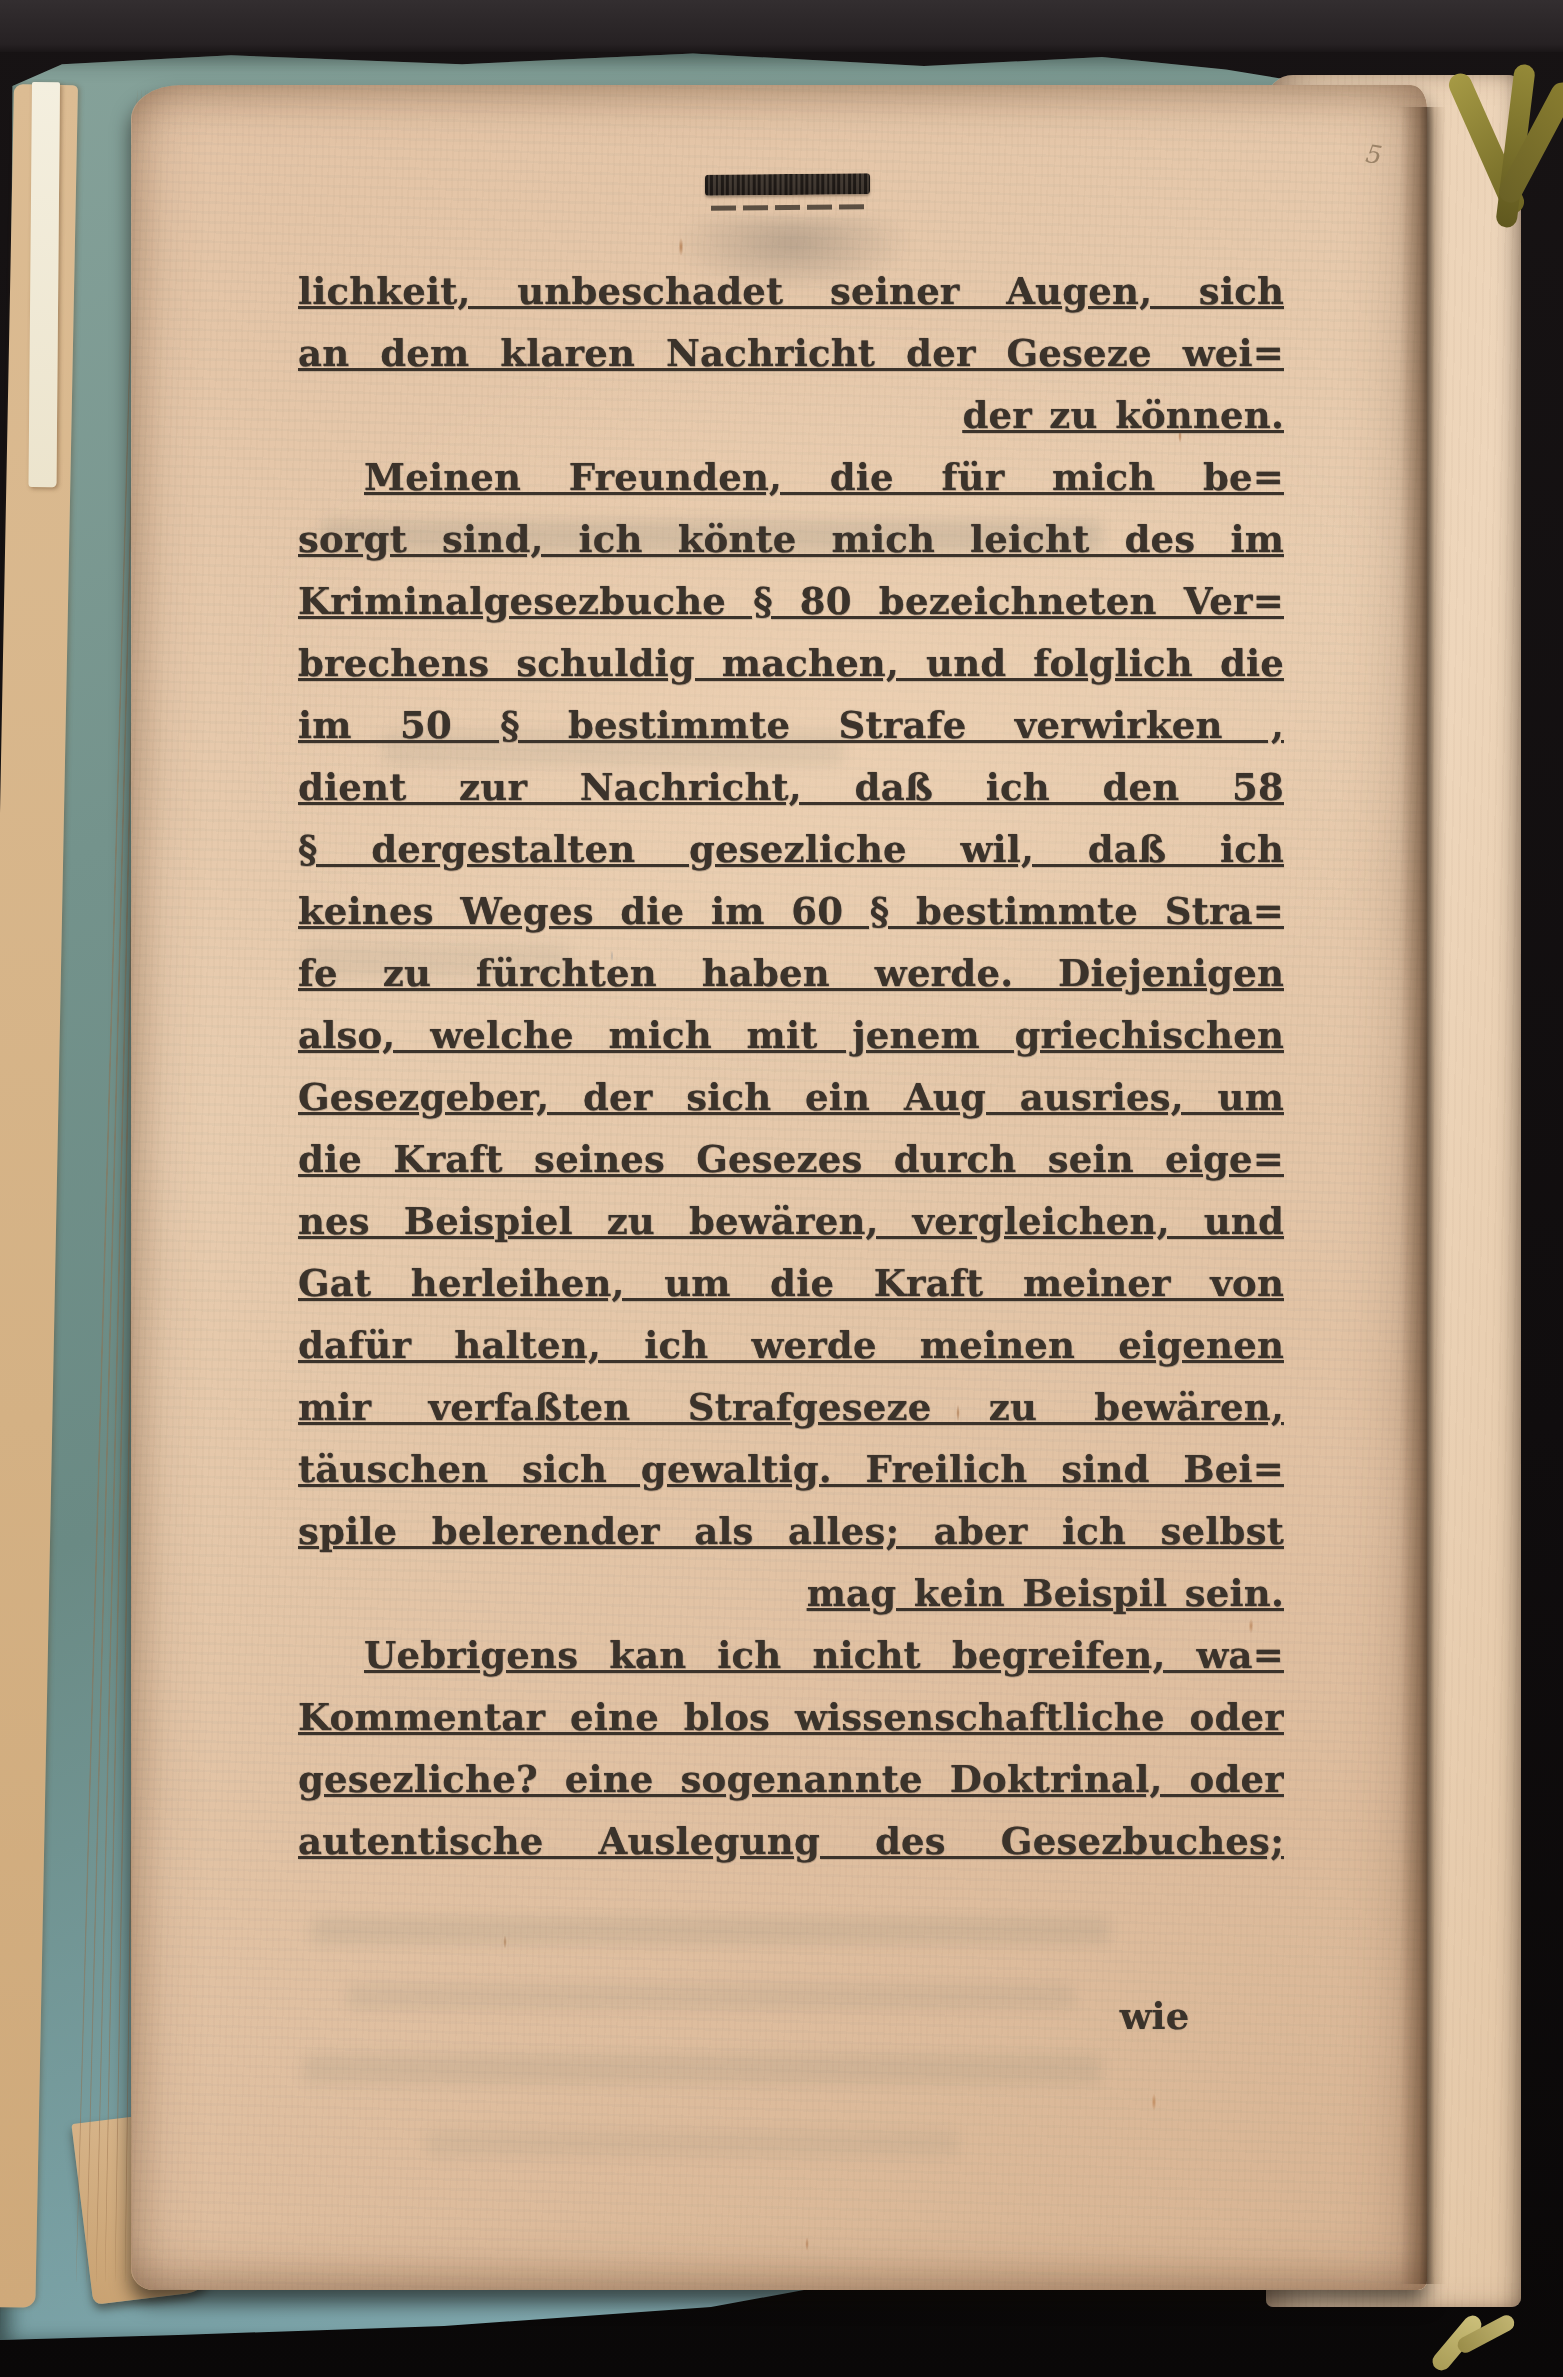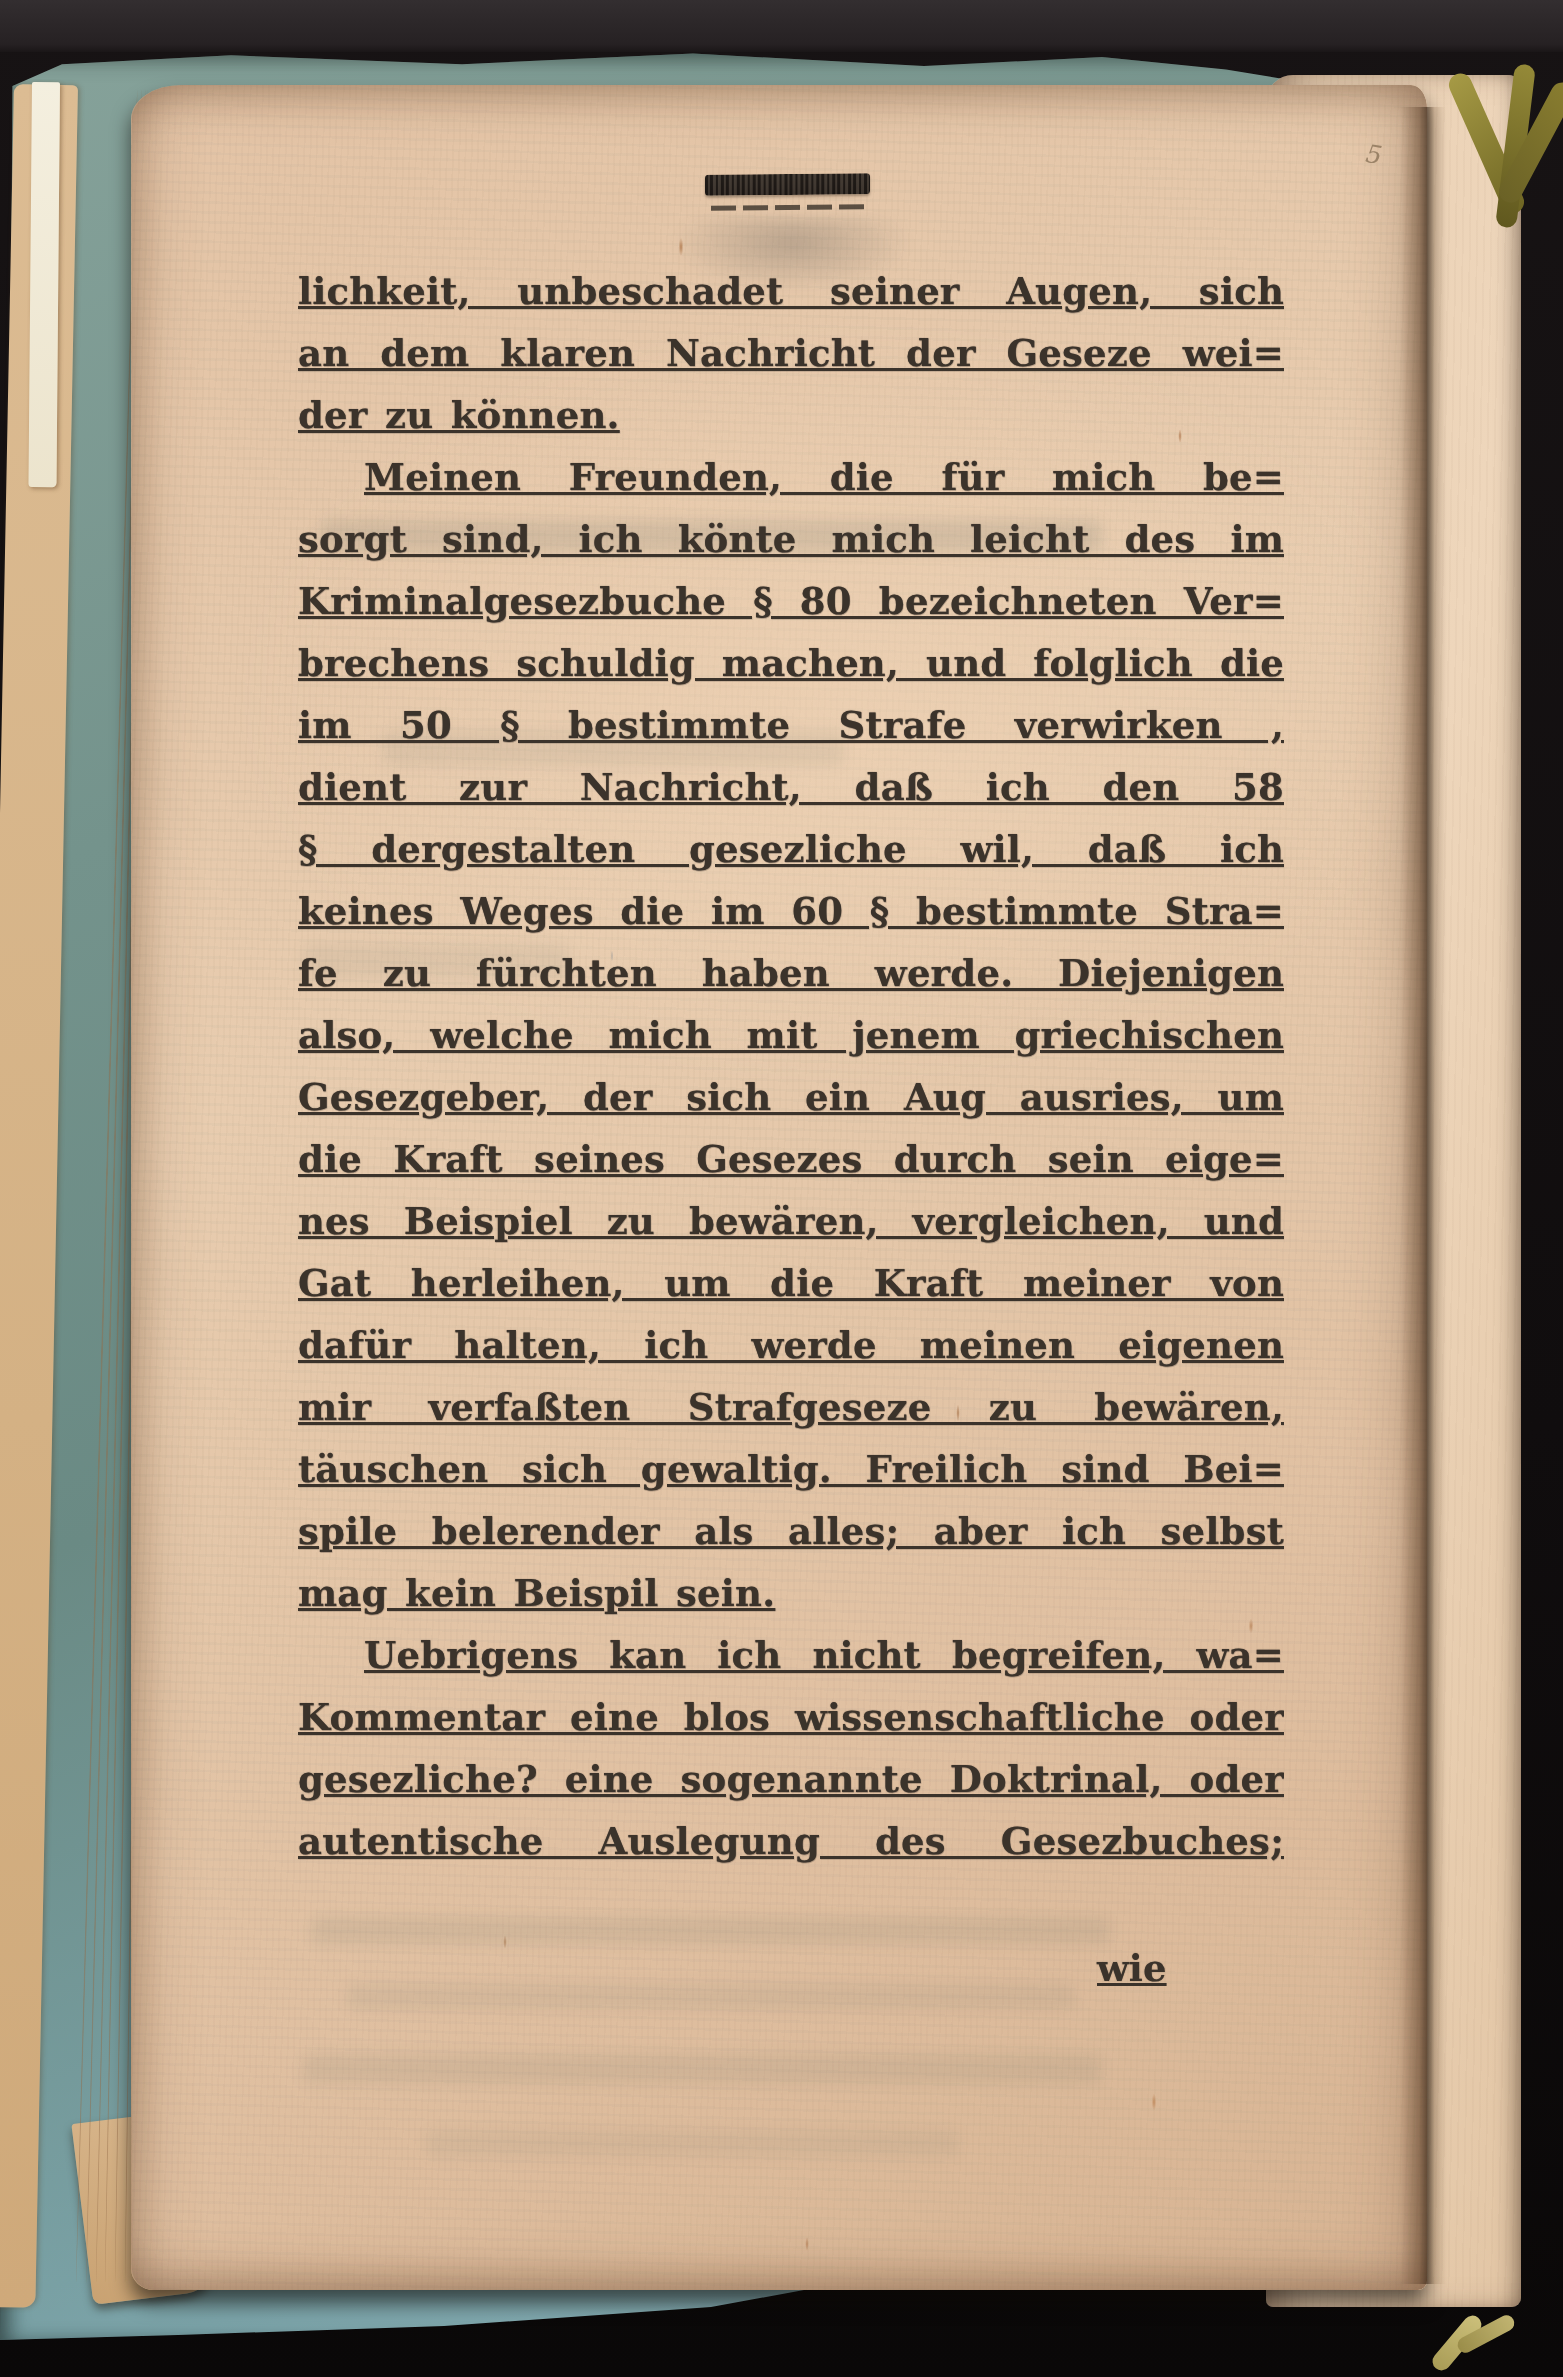--- a/index.html
+++ b/index.html
@@ -88,25 +88,25 @@
   #ornament-smudge{left:672px;top:217px;width:240px;height:75px;
     background:radial-gradient(ellipse at 50% 35%, rgba(88,84,78,.3), transparent 70%);filter:blur(5.3px);}
 
   
   .ghost{position:absolute;background:rgba(108,110,98,.16);filter:blur(6.2px);border-radius:9px;}
 
   
   #text-block{left:298px;top:260px;width:986px;color:#3b332b;
     text-shadow:0 0 1.1px rgba(59,51,44,.65), 0.5px 0.8px 0 rgba(59,51,44,.22);
     letter-spacing:0.2px;word-spacing:4.4px;text-decoration:underline;}
-  .line{height:62px;line-height:62px;font-size:37px;font-weight:700;overflow:hidden;white-space:normal;}
+  .line{height:62px;line-height:62px;font-size:37px;font-weight:700;overflow:hidden;white-space:normal;text-align:right;}
   .just{text-align:justify;text-align-last:justify;}
   .ind{padding-left:66px;}
-  #catchword{left:1097px;top:1937px;width:115px;height:62px;line-height:62px;font-size:37px;font-weight:700;
-    color:#3b332b;text-shadow:0 0 1.1px rgba(59,51,44,.6);text-decoration:underline;}
+  #catchword{left:1097px;top:1985px;width:115px;height:62px;line-height:62px;font-size:37px;font-weight:700;
+    text-align:center;color:#3b332b;text-shadow:0 0 1.1px rgba(59,51,44,.6);}
   #pencil-mark{left:1366px;top:140px;font-size:25px;font-style:italic;color:rgba(100,80,55,.55);transform:rotate(9deg);}
 </style>
 </head>
 <body>
 
 <div id="stage">
 
   <div id="top-band" class="abs"></div>
 
   <div id="cover" class="abs"></div>

